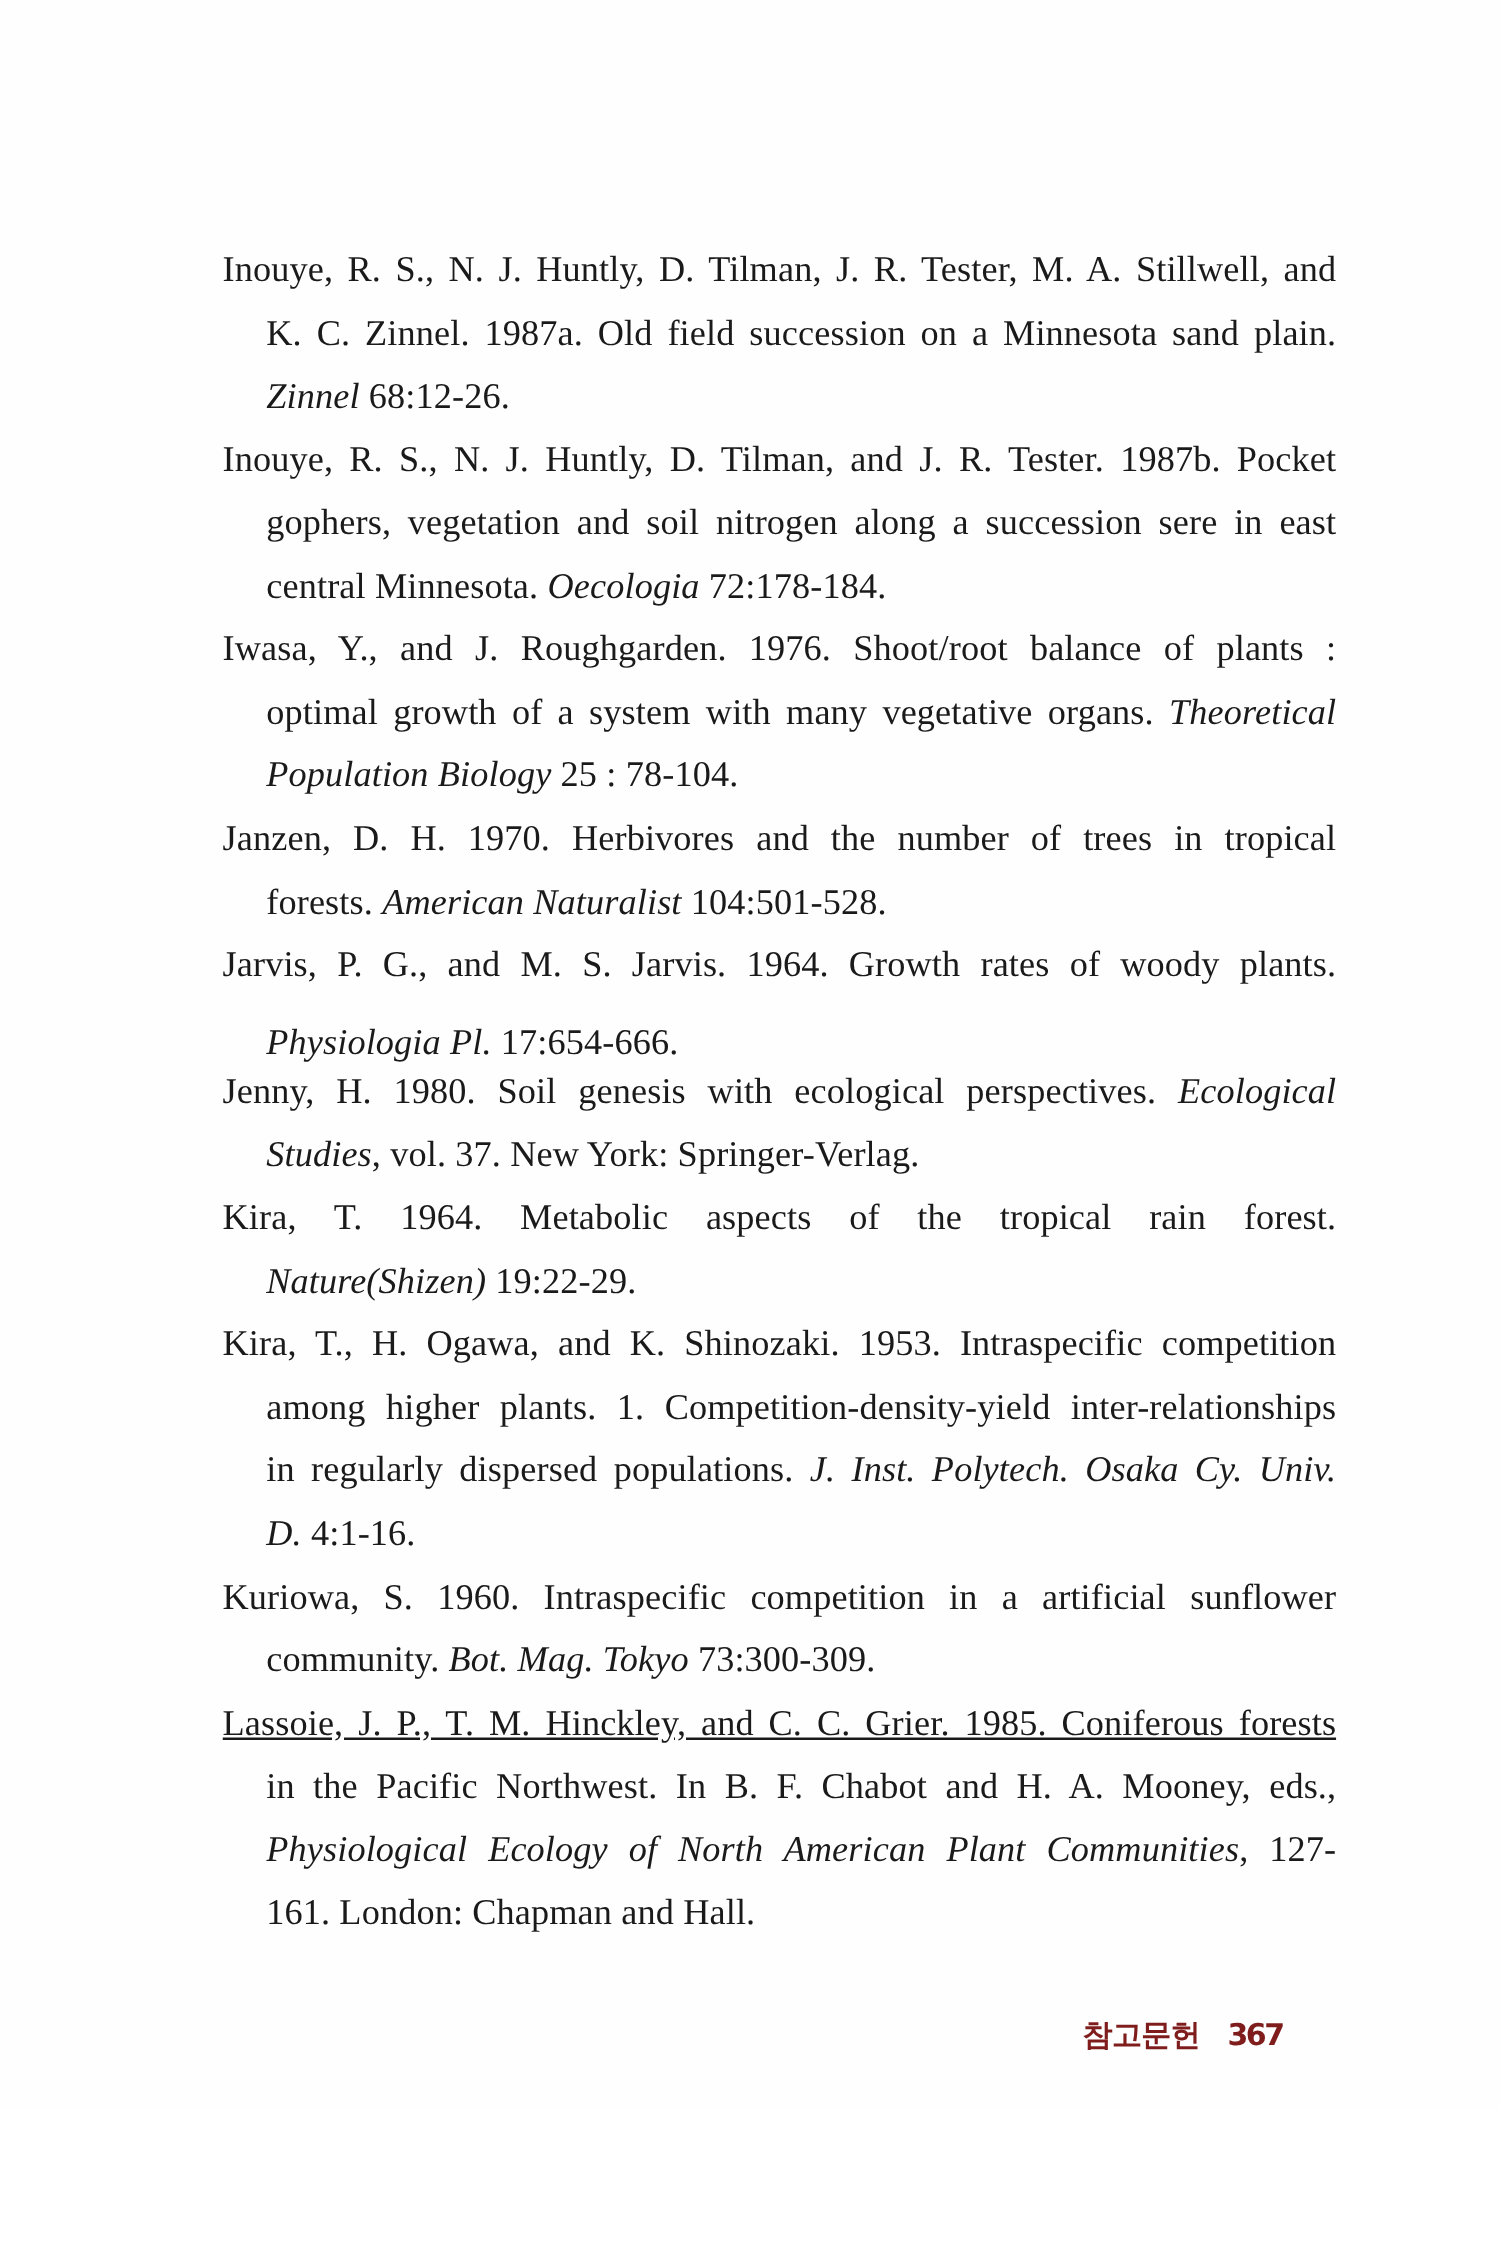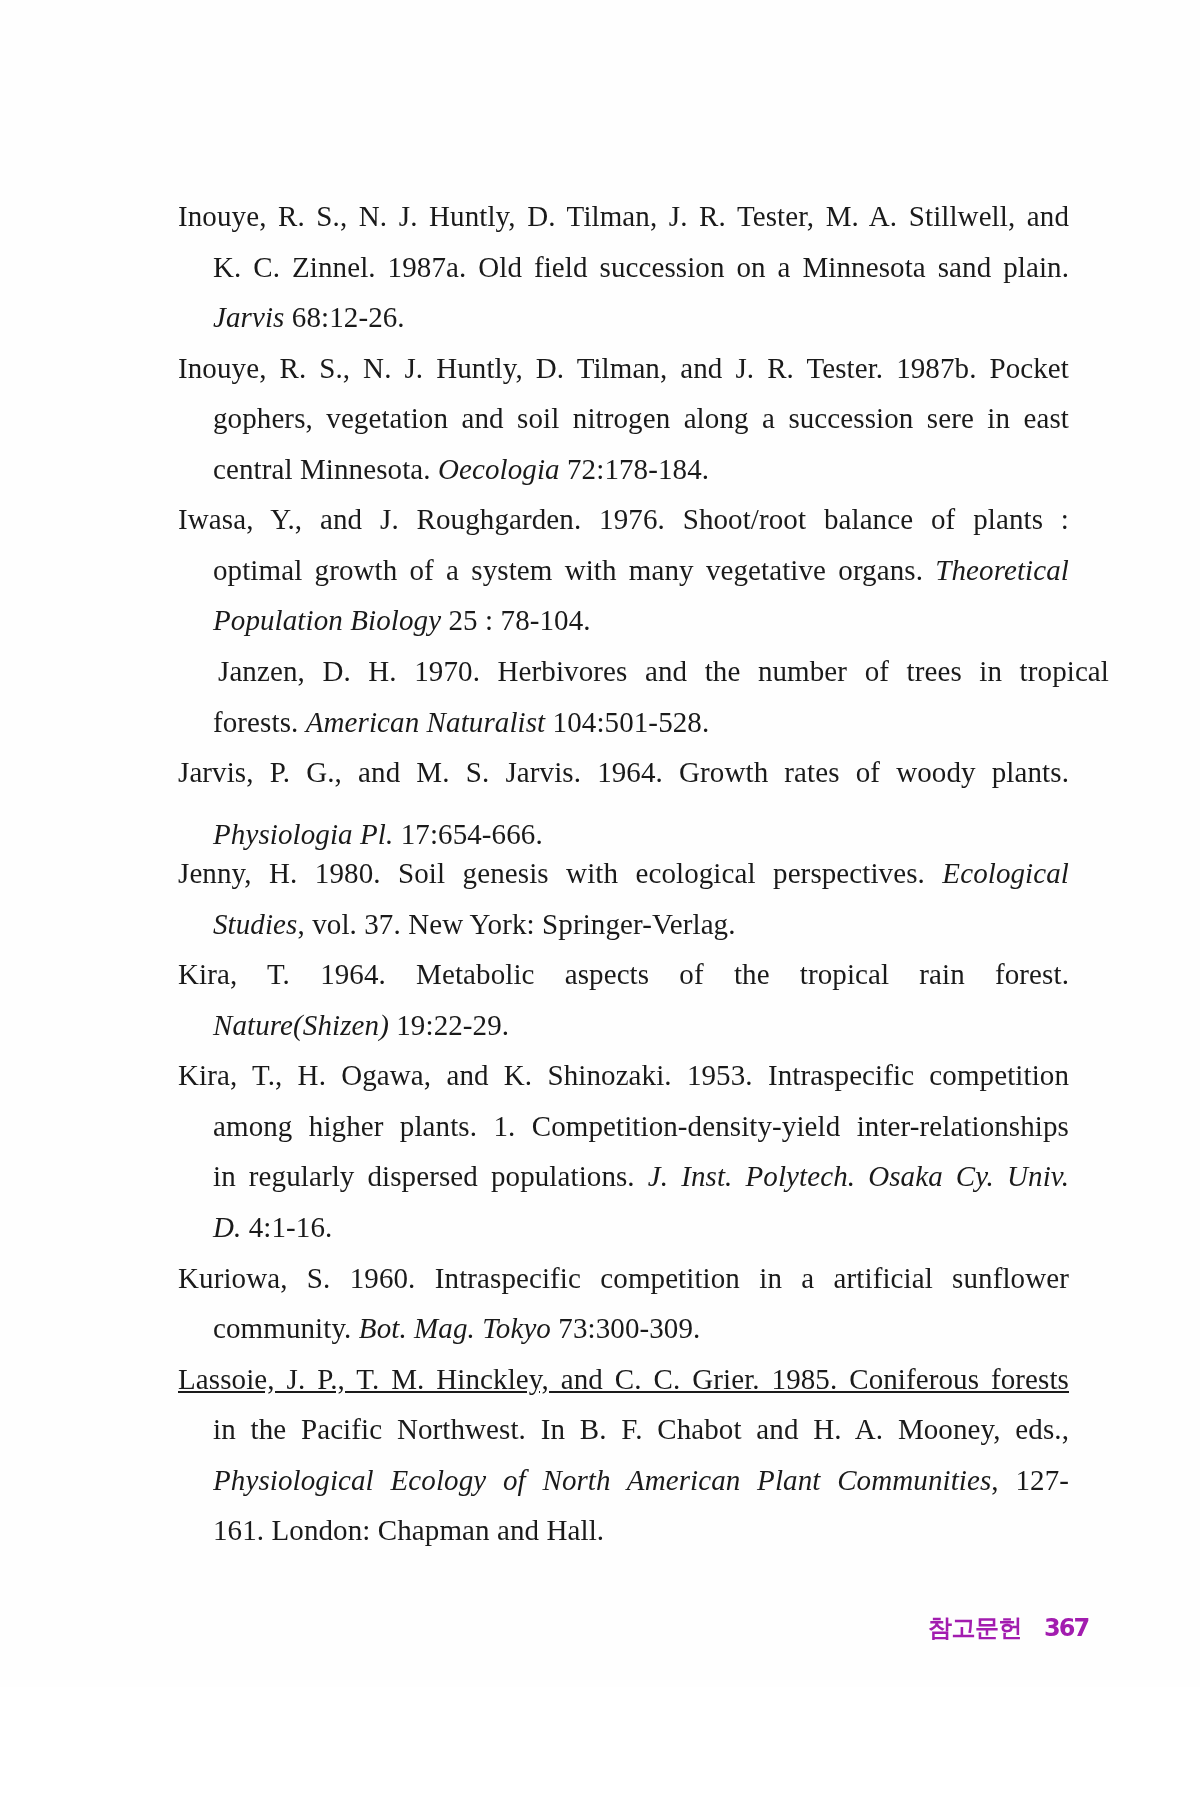--- a/index.html
+++ b/index.html
@@ -19,49 +19,49 @@
     white-space: normal;
     text-align: justify;
     text-align-last: justify;
     overflow: hidden;
     height: 36px;
   }
   .first { left: 178px; width: 891px; }
   .cont  { left: 213px; width: 856px; }
   .line i { font-style: italic; }
   .footer {
-    position: absolute; top: 1612px; left: 928px;
+    position: absolute; top: 1612px; left: 866px;
     font-family: "DejaVu Sans", sans-serif;
-    font-size: 24px; font-weight: bold; color: #a21caf;
+    font-size: 24px; font-weight: bold; color: #7f1d1d;
     letter-spacing: -0.5px;
   }
   .footer .pg { margin-left: 22px; letter-spacing: -2px; }
 </style>
 </head>
 <body>
 
 <div class="page">
   <div class="refs" id="refs">
       <div>
         <div class="line first just" style="top: 198px;"><span>Inouye, R. S., N. J. Huntly, D. Tilman, J. R. Tester, M. A. Stillwell, and</span></div>
         <div class="line cont just" style="top: 248.55px;"><span>K. C. Zinnel. 1987a. Old field succession on a Minnesota sand plain.</span></div>
-        <div class="line cont" style="top: 299.1px;"><i>Jarvis</i><span> 68:12-26.</span></div>
+        <div class="line cont" style="top: 299.1px;"><i>Zinnel</i><span> 68:12-26.</span></div>
       </div>
       <div>
         <div class="line first just" style="top: 349.65px;"><span>Inouye, R. S., N. J. Huntly, D. Tilman, and J. R. Tester. 1987b. Pocket</span></div>
         <div class="line cont just" style="top: 400.2px;"><span>gophers, vegetation and soil nitrogen along a succession sere in east</span></div>
         <div class="line cont" style="top: 450.75px;"><span>central Minnesota. </span><i>Oecologia</i><span> 72:178-184.</span></div>
       </div>
       <div>
         <div class="line first just" style="top: 501.3px;"><span>Iwasa, Y., and J. Roughgarden. 1976. Shoot/root balance of plants :</span></div>
         <div class="line cont just" style="top: 551.85px;"><span>optimal growth of a system with many vegetative organs. </span><i>Theoretical</i></div>
         <div class="line cont" style="top: 602.4px;"><i>Population Biology</i><span> 25 : 78-104.</span></div>
       </div>
       <div>
-        <div class="line first just" style="top: 652.95px; margin-left: 40px;"><span>Janzen, D. H. 1970. Herbivores and the number of trees in tropical</span></div>
+        <div class="line first just" style="top: 652.95px;"><span>Janzen, D. H. 1970. Herbivores and the number of trees in tropical</span></div>
         <div class="line cont" style="top: 703.5px;"><span>forests. </span><i>American Naturalist</i><span> 104:501-528.</span></div>
       </div>
       <div>
         <div class="line first just" style="top: 754.05px;"><span>Jarvis, P. G., and M. S. Jarvis. 1964. Growth rates of woody plants.</span></div>
         <div class="line cont" style="top: 816px;"><i>Physiologia Pl.</i><span> 17:654-666.</span></div>
       </div>
       <div>
         <div class="line first just" style="top: 855.15px;"><span>Jenny, H. 1980. Soil genesis with ecological perspectives. </span><i>Ecological</i></div>
         <div class="line cont" style="top: 905.7px;"><i>Studies</i><span>, vol. 37. New York: Springer-Verlag.</span></div>
       </div>

